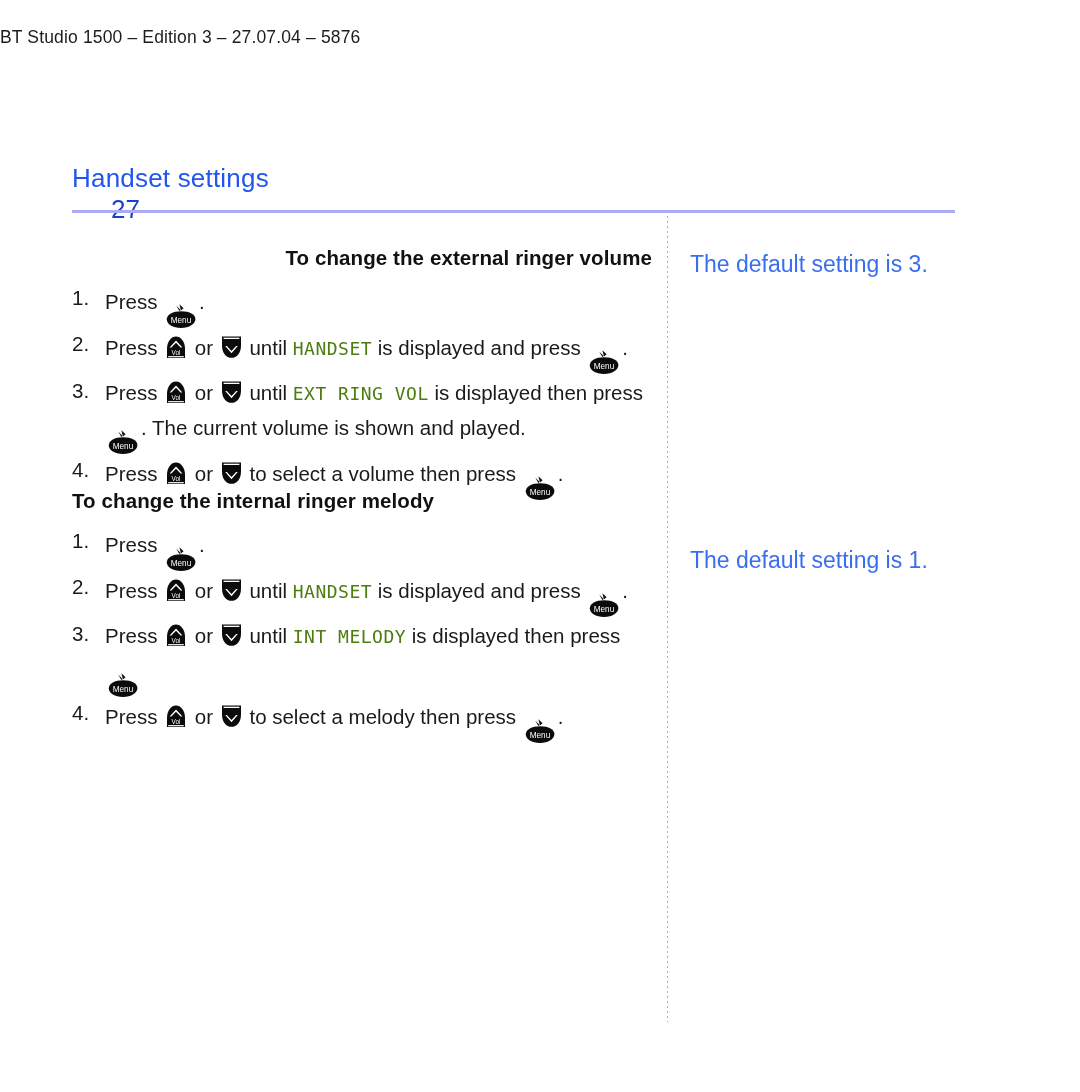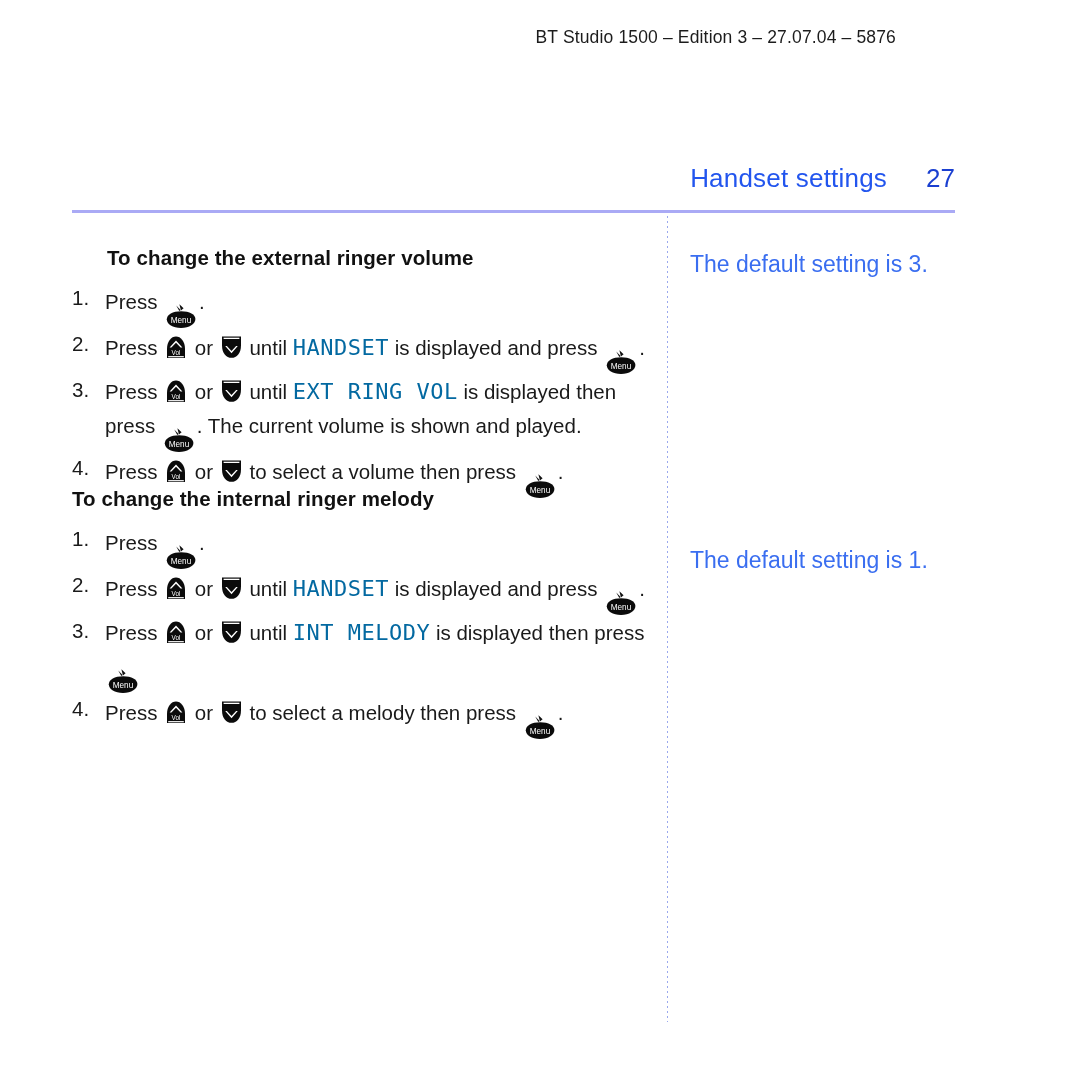--- a/index.html
+++ b/index.html
@@ -16,35 +16,36 @@
     color: #1a1a1a;
     overflow: hidden;
   }
 
   
   .running-header {
     position: absolute;
     top: 27px;
     left: 0;
     width: 896px;
-    text-align: right;
+    text-align: left;
     font-size: 17.5px;
     letter-spacing: 0.15px;
     color: #1c1c1c;
   }
 
   
   .title-row {
     position: absolute;
     top: 163px;
     left: 72px;
     width: 883px;
     display: flex;
     align-items: baseline;
     justify-content: flex-end;
+    flex-direction: column;
   }
   .page-title {
     font-size: 26px;
     color: #2255ee;
     letter-spacing: 0.2px;
   }
   .page-number {
     font-size: 26px;
     color: #1a3fd0;
     width: 68px;
@@ -83,21 +84,21 @@
 
   .section { position: relative; }
 
   .section-heading {
     font-size: 20.5px;
     font-weight: bold;
     color: #111111;
     letter-spacing: 0.1px;
     white-space: nowrap;
   }
-  .section-heading.indented { padding-left: 35px; }
+  .section-heading.indented { padding-left: 35px; text-align: right; }
 
   ol.steps {
     list-style: none;
     margin: 0;
     padding: 0;
   }
   ol.steps li {
     position: relative;
     padding-left: 33px;
     font-size: 20.5px;
@@ -109,23 +110,23 @@
     position: absolute;
     left: 0;
     top: 0;
     width: 24px;
     text-align: left;
     font-size: 20.5px;
     color: #1a1a1a;
   }
   .lcd {
     font-family: "DejaVu Sans Mono", "Liberation Mono", monospace;
-    font-size: 22px;
+    font-size: 18px;
     letter-spacing: 0.5px;
-    color: #0369a1;
+    color: #4d7c0f;
   }
 
   
   .note {
     position: absolute;
     left: 690px;
     width: 300px;
     font-size: 23px;
     color: #3a6ef0;
     line-height: 24px;

